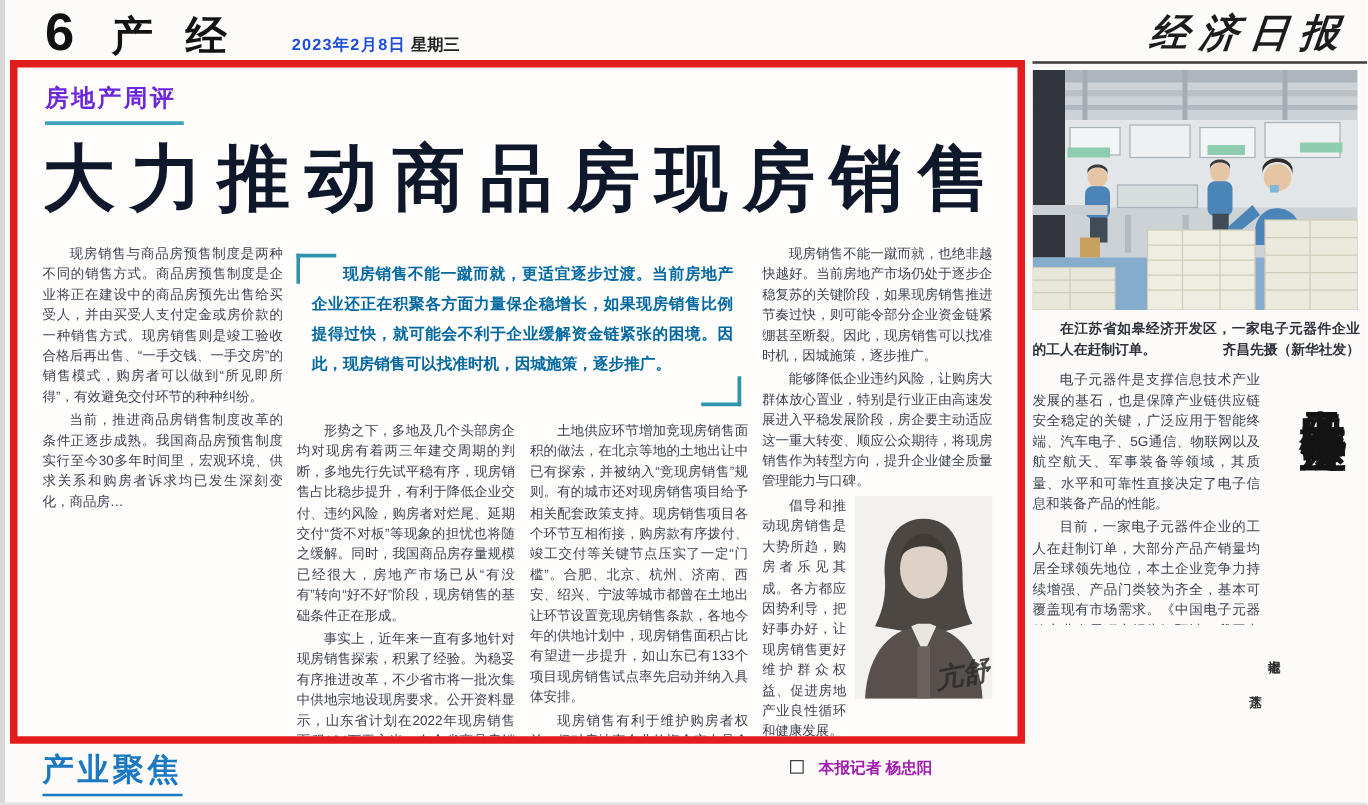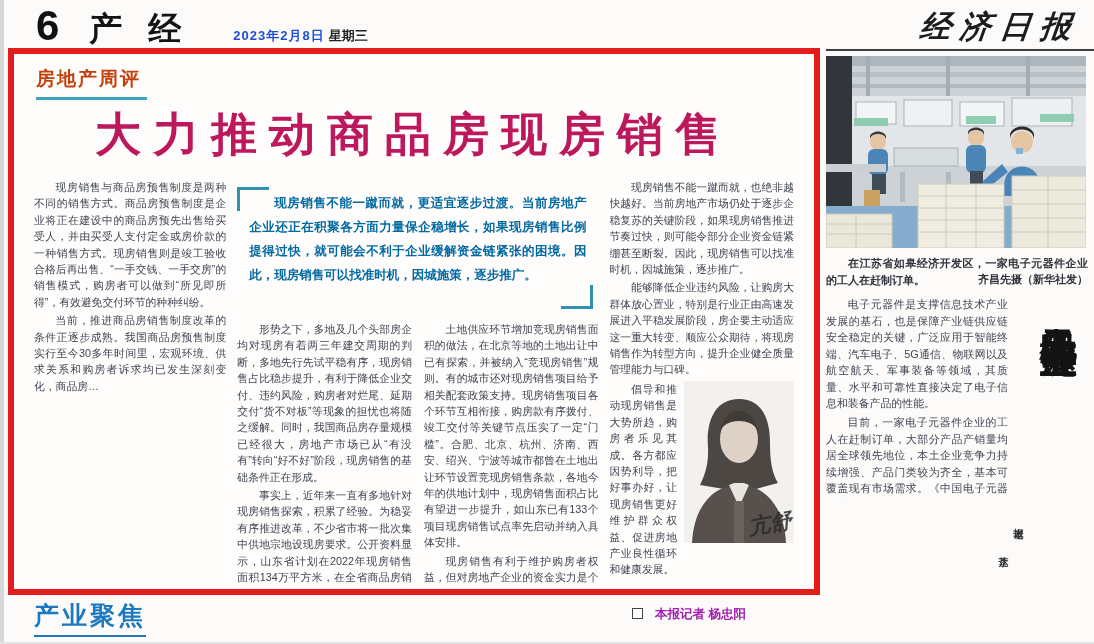--- a/index.html
+++ b/index.html
@@ -16,23 +16,23 @@
   .pubdate { font-size:13px; font-weight:700; color:#1d4ed8; margin-left:26px; letter-spacing:1px; }
   .weekday { font-size:13px; font-weight:700; color:#222; margin-left:4px; }
   .masthead { position:absolute; right:14px; top:6px; width:300px; text-align:right;
               font-family:"Liberation Serif", serif; font-size:31px; font-weight:900; font-style:italic;
               color:#1c1c1c; letter-spacing:9px; transform:skewX(-6deg); }
   .masthead-rule { position:absolute; left:826px; top:49px; width:268px; height:2px; background:#3c3c3c; }
 
   
   .feature-box { position:absolute; left:8px; top:48px; width:812px; height:547px;
                  border:6px solid #e31d1e; background:#fffdfc; padding:12px 20px 8px 20px; overflow:hidden; }
-  .kicker { display:inline-block; font-size:19px; font-weight:900; color:#c2410c; letter-spacing:2px;
+  .kicker { display:inline-block; font-size:19px; font-weight:900; color:#6d28d9; letter-spacing:2px;
             border-bottom:3px solid #3fa3bc; padding:0 6px 5px 0; margin-left:2px; }
-  .headline { font-size:46px; font-weight:900; color:#be185d; letter-spacing:12px; text-align:center;
+  .headline { font-size:58px; font-weight:900; color:#0f172a; letter-spacing:12px; text-align:center;
               margin-top:4px; white-space:nowrap; }
   .article-body { display:flex; gap:11px; margin-top:13px; height:420px; overflow:hidden; }
   .col { overflow:hidden; }
   .col1 { width:196px; }
   .middle { width:368px; display:flex; flex-direction:column; }
   .midcols { display:flex; gap:12px; flex:1; overflow:hidden; }
   .col2, .col3 { flex:1; overflow:hidden; }
   .col4 { width:188px; }
   .para { font-size:10.8px; line-height:1.52; color:#3e4452; text-align:justify; text-indent:2em; margin-bottom:2px; }
 

